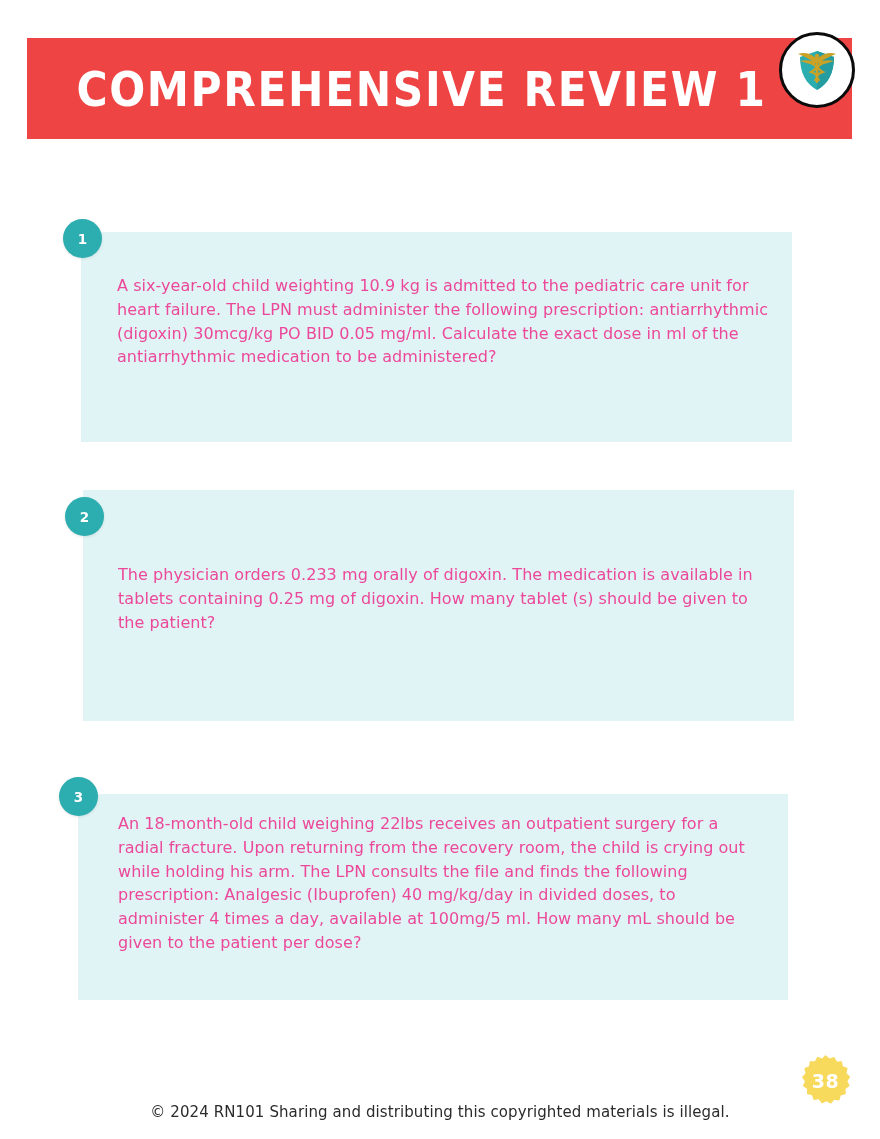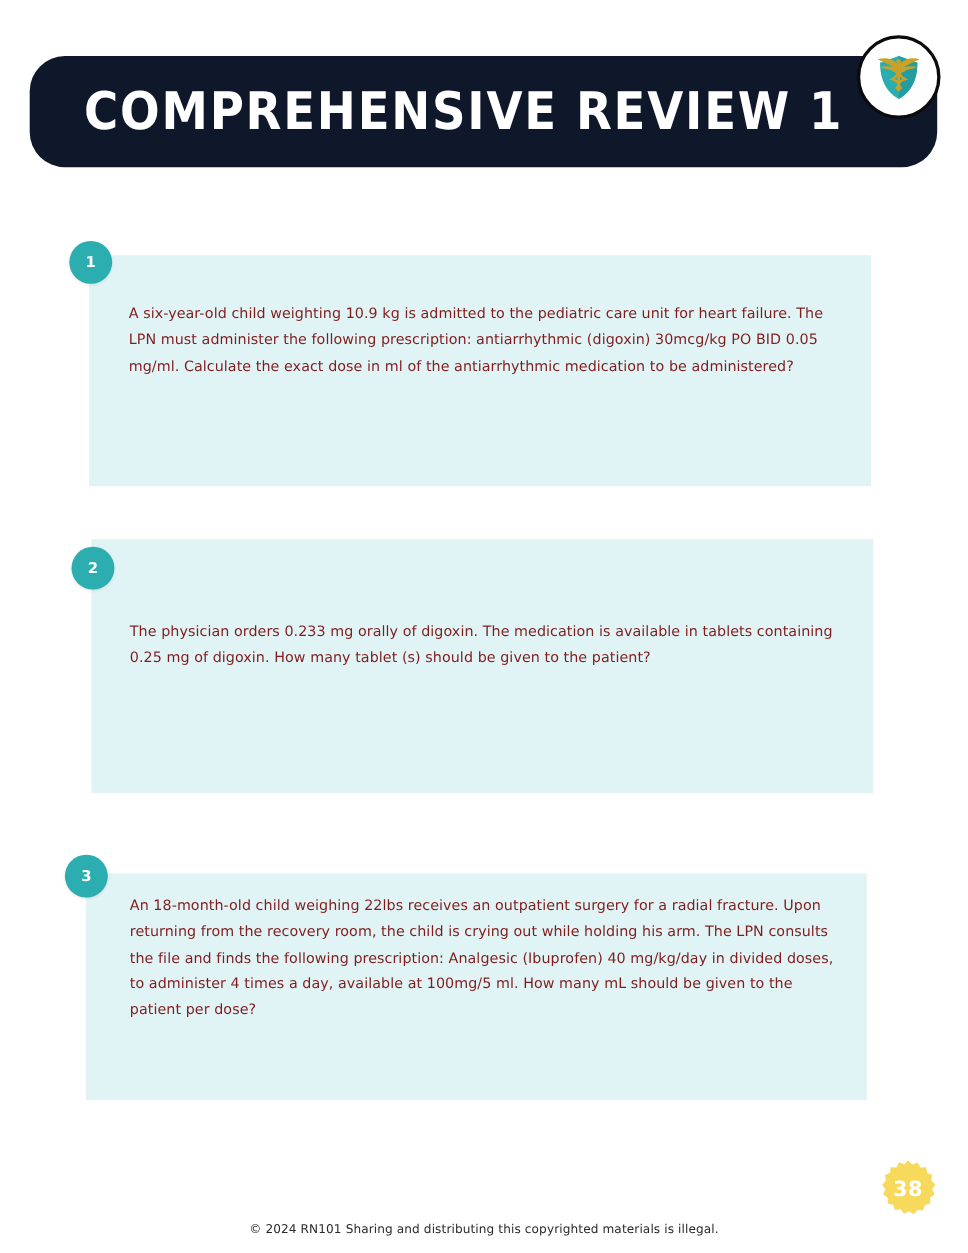--- a/index.html
+++ b/index.html
@@ -19,25 +19,24 @@
   #page {
     position: absolute;
     inset: 0;
     background: #ffffff;
   }
 
   
   #header-bar {
     position: absolute;
     left: 27px;
-    top: 51px;
+    top: 38px;
     width: 825px;
     height: 101px;
-    background: #0f172a;
-    border-radius: 32px;
+    background: #ef4444;
   }
   #header-title {
     position: absolute;
     left: 0;
     right: 36px;
     top: 50%;
     transform: translateY(-50%);
     text-align: center;
     color: #ffffff;
     font-family: "DejaVu Sans", sans-serif;
@@ -76,23 +75,23 @@
   .qcard {
     position: absolute;
     background: #E0F4F6;
   }
   #card-1 { left: 81px; top: 232px; width: 711px; height: 210px; }
   #card-2 { left: 83px; top: 490px; width: 711px; height: 231px; }
   #card-3 { left: 78px; top: 794px; width: 710px; height: 206px; }
 
   .qtext {
     position: absolute;
-    color: #7f1d1d;
-    font-family: "DejaVu Sans", sans-serif;
-    font-size: 13px;
+    color: #ec4899;
+    font-family: "DejaVu Sans", sans-serif;
+    font-size: 16px;
     line-height: 23.8px;
     letter-spacing: 0.05px;
     white-space: pre-line;
   }
   #text-1 { left: 117px; top: 274px; width: 660px; }
   #text-2 { left: 118px; top: 563px; width: 640px; }
   #text-3 { left: 118px; top: 812px; width: 640px; }
 
   
   .num-badge {
@@ -138,23 +137,22 @@
 
   
   #footer-note {
     position: absolute;
     left: 0;
     right: 0;
     top: 1103px;
     text-align: center;
     color: #2b2b2b;
     font-family: "DejaVu Sans", sans-serif;
-    font-size: 11px;
+    font-size: 15px;
     letter-spacing: 0.1px;
-    margin-top: 8px;
   }
 </style>
 </head>
 <body>
 
 <div id="page">
 
   <div id="header-bar">
     <div id="header-title"><span>COMPREHENSIVE REVIEW 1</span></div>
   </div>

